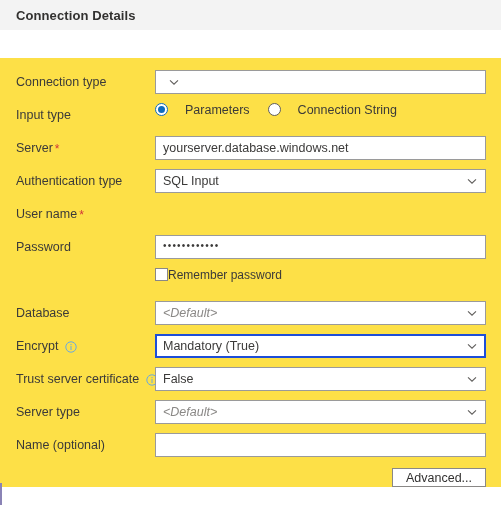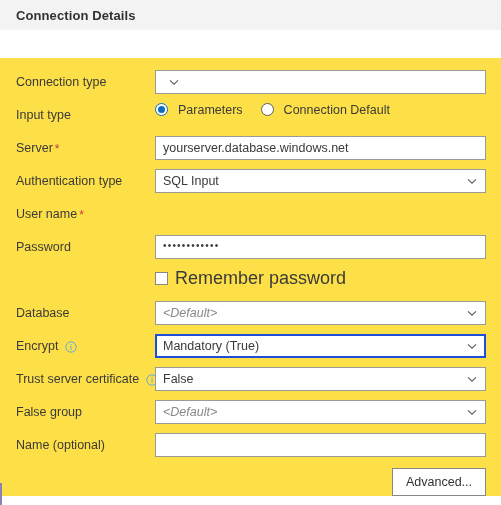--- a/index.html
+++ b/index.html
@@ -126,49 +126,48 @@
     position: absolute;
     left: 50%; top: 50%;
     width: 7px; height: 7px;
     margin: -3.5px 0 0 -3.5px;
     border-radius: 50%;
     background: #0f6cbd;
   }
   .radio-label {
     font-size: 12.5px;
     color: #3b3a39;
-    margin-left: 10px;
+    margin-left: 17px;
     white-space: nowrap;
   }
 
   
   .check-row { display: flex; align-items: center; }
   .checkbox {
     width: 13px; height: 13px;
     border: 1px solid #8a8886;
     background: #ffffff;
     flex: 0 0 auto;
   }
   .check-label {
-    font-size: 18px;
+    font-size: 12px;
     color: #3b3a39;
-    margin-left: 7px;
     white-space: nowrap;
   }
 
   
   .advanced-row {
     display: flex;
     justify-content: flex-end;
     padding-top: 7px;
   }
   .btn {
     font-family: "Liberation Sans", sans-serif;
     font-size: 12.5px;
-    height: 28px;
+    height: 19px;
     min-width: 94px;
     padding: 0 10px;
     border: 1px solid #8a8886;
     background: #ffffff;
     color: #323130;
     display: inline-flex;
     align-items: center;
     justify-content: center;
     cursor: default;
   }
@@ -231,21 +230,21 @@
         <span>Input type</span>
       </div>
       <div class="field">
         <div class="radio-group">
           <div class="radio-opt">
             <span class="radio checked"></span>
             <span class="radio-label">Parameters</span>
           </div>
           <div class="radio-opt">
             <span class="radio"></span>
-            <span class="radio-label">Connection Default</span>
+            <span class="radio-label">Connection String</span>
           </div>
         </div>
       </div>
     </div>
 
     <div class="row">
       <div class="label">
         <span>Server</span>
         <span class="req">*</span>
       </div>
@@ -357,21 +356,21 @@
             <svg viewBox="0 0 14 14" width="14" height="14" fill="none" stroke="currentColor" stroke-width="1.1">
                 <path d="M3 5.4 L7 9.2 L11 5.4"></path>
               </svg>
           </span>
         </div>
       </div>
     </div>
 
     <div class="row">
       <div class="label">
-        <span>False group</span>
+        <span>Server type</span>
       </div>
       <div class="field">
         <div class="ctrl">
           <span class="val placeholder">&lt;Default&gt;</span>
           <span class="chev">
             <svg viewBox="0 0 14 14" width="14" height="14" fill="none" stroke="currentColor" stroke-width="1.1">
                 <path d="M3 5.4 L7 9.2 L11 5.4"></path>
               </svg>
           </span>
         </div>

